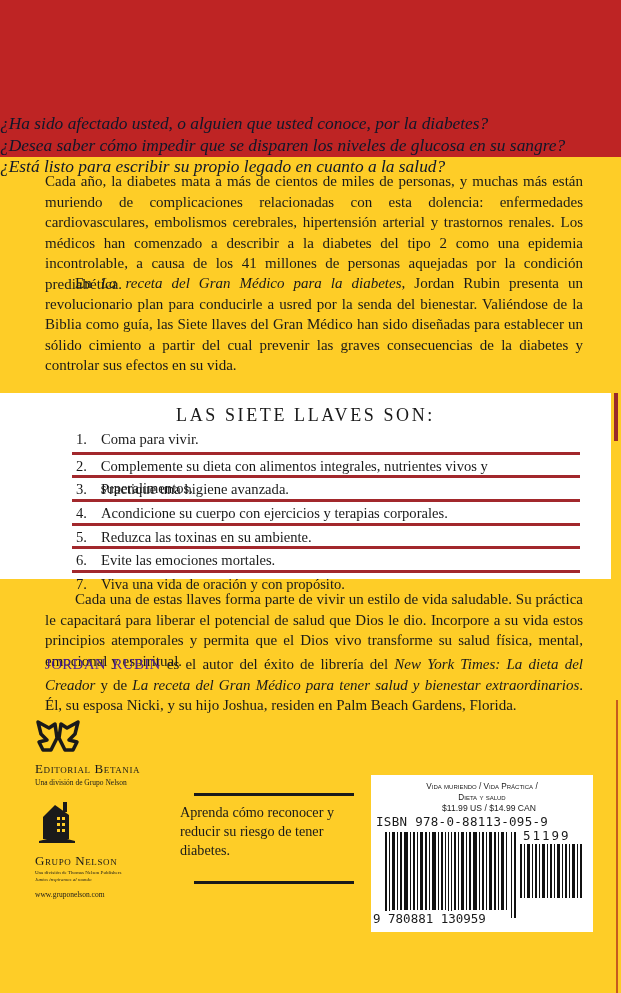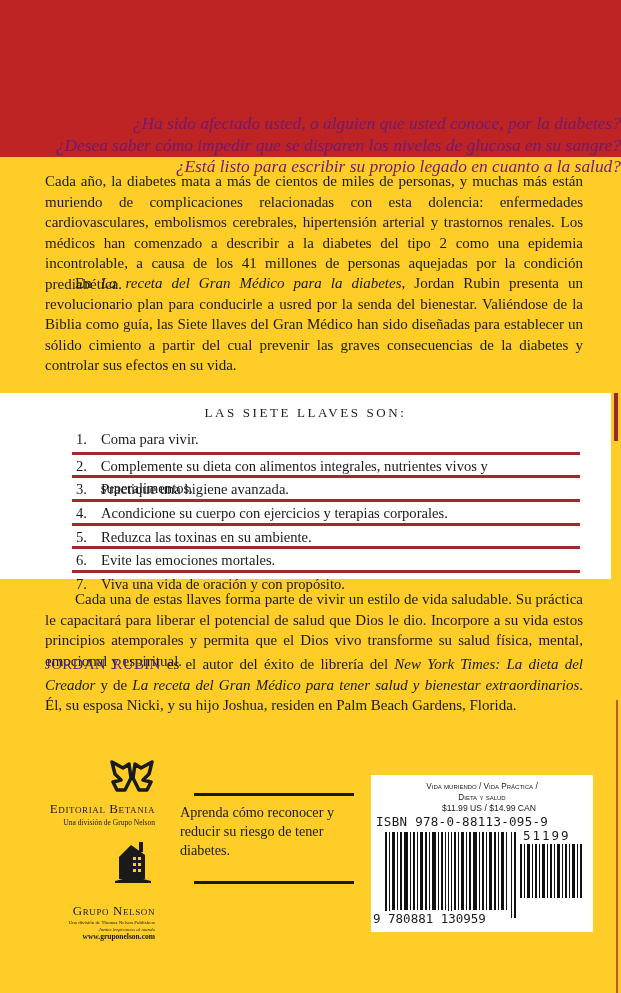--- a/index.html
+++ b/index.html
@@ -1,42 +1,42 @@
 <!DOCTYPE html>
 <html><head>
 <meta charset="utf-8">
 <style>
   html,body{margin:0;padding:0;}
   body{width:621px;height:993px;position:relative;overflow:hidden;background:#fecd27;font-family:"Liberation Serif","DejaVu Serif",serif;color:#1a1a1a;}
   .red-band{position:absolute;left:0;top:0;width:621px;height:157px;background:#be2424;}
-  .questions{position:absolute;left:0;top:113px;width:621px;text-align:right;color:#701a75;font-style:italic;font-size:17.4px;line-height:21.5px;}
+  .questions{position:absolute;left:0;top:113px;width:621px;text-align:left;color:#0f172a;font-style:italic;font-size:17.4px;line-height:21.5px;}
   .questions div{white-space:nowrap;}
   .para{position:absolute;left:45px;width:538px;font-size:15px;line-height:20.6px;text-align:justify;}
   .para .indent{display:inline-block;width:30px;}
   .p1{top:171px;}
   .p2{top:273px;}
   .white-box{position:absolute;left:0;top:393px;width:611px;height:186px;background:#ffffff;}
   .red-edge-top{position:absolute;right:3px;top:393px;width:4px;height:48px;background:#9a2a2a;}
-  .keys-title{position:absolute;left:0;top:405px;width:611px;text-align:center;font-size:13px;letter-spacing:2.6px;}
+  .keys-title{position:absolute;left:0;top:405px;width:611px;text-align:center;font-size:18px;letter-spacing:2.6px;}
   .keys-list{position:absolute;left:72px;top:428px;width:508px;list-style:none;margin:0;padding:0;}
   .keys-list li{height:23.7px;line-height:22px;font-size:14.6px;border-top:3px solid #a2282c;box-sizing:border-box;display:flex;}
   .keys-list li:first-child{border-top:none;}
   .keys-list .num{width:25px;display:inline-block;padding-left:4px;}
   .p3{top:589px;}
   .p4{top:654px;}
   .author-name{color:#4c1d95;letter-spacing:0.3px;}
-  .logos{position:absolute;left:35px;top:760px;width:120px;text-align:right;}
+  .logos{position:absolute;left:35px;top:720px;width:120px;text-align:left;}
   .eb-logo{width:46px;height:34px;margin:0 auto;}
   .eb-name{font-size:13px;font-variant:small-caps;letter-spacing:0.6px;margin-top:3px;}
   .eb-sub{font-size:7.5px;margin-top:1px;}
   .gn-logo{width:44px;height:46px;margin:12px auto 0;}
-  .gn-name{font-size:13px;font-variant:small-caps;letter-spacing:0.6px;margin-top:14px;}
+  .gn-name{font-size:13px;font-variant:small-caps;letter-spacing:0.6px;margin-top:4px;}
   .gn-sub{font-size:5px;margin-top:1px;}
   .gn-sub2{font-size:5px;font-style:italic;margin-top:2px;}
-  .gn-url{font-size:7.5px;font-weight:bold;}
+  .gn-url{font-size:7.5px;margin-top:8px;}
   .callout{position:absolute;left:194px;top:793px;width:160px;height:3px;background:#1a1a1a;}
   .callout2{position:absolute;left:194px;top:881px;width:160px;height:3px;background:#1a1a1a;}
   .callout-text{position:absolute;left:180px;top:803px;width:195px;font-size:14.2px;line-height:19px;}
   .barcode-box{position:absolute;left:371px;top:775px;width:222px;height:157px;background:#ffffff;}
   .bc-cat{position:absolute;left:0;top:6px;width:222px;text-align:center;font-family:"Liberation Sans",sans-serif;font-size:8.2px;line-height:11px;font-variant:small-caps;}
   .bc-price{position:absolute;left:0;top:28px;width:236px;text-align:center;font-family:"Liberation Sans",sans-serif;font-size:8.6px;}
   .bc-isbn{position:absolute;left:5px;top:39px;font-family:"DejaVu Sans Mono",monospace;font-size:12.5px;letter-spacing:0.3px;white-space:nowrap;}
   .bc-addon-num{position:absolute;left:152px;top:53px;font-family:"DejaVu Sans Mono",monospace;font-size:12.5px;letter-spacing:2px;}
   .bc-main{position:absolute;left:14px;top:57px;width:132px;height:86px;}
   .bc-addon{position:absolute;left:149px;top:69px;width:64px;height:54px;}

